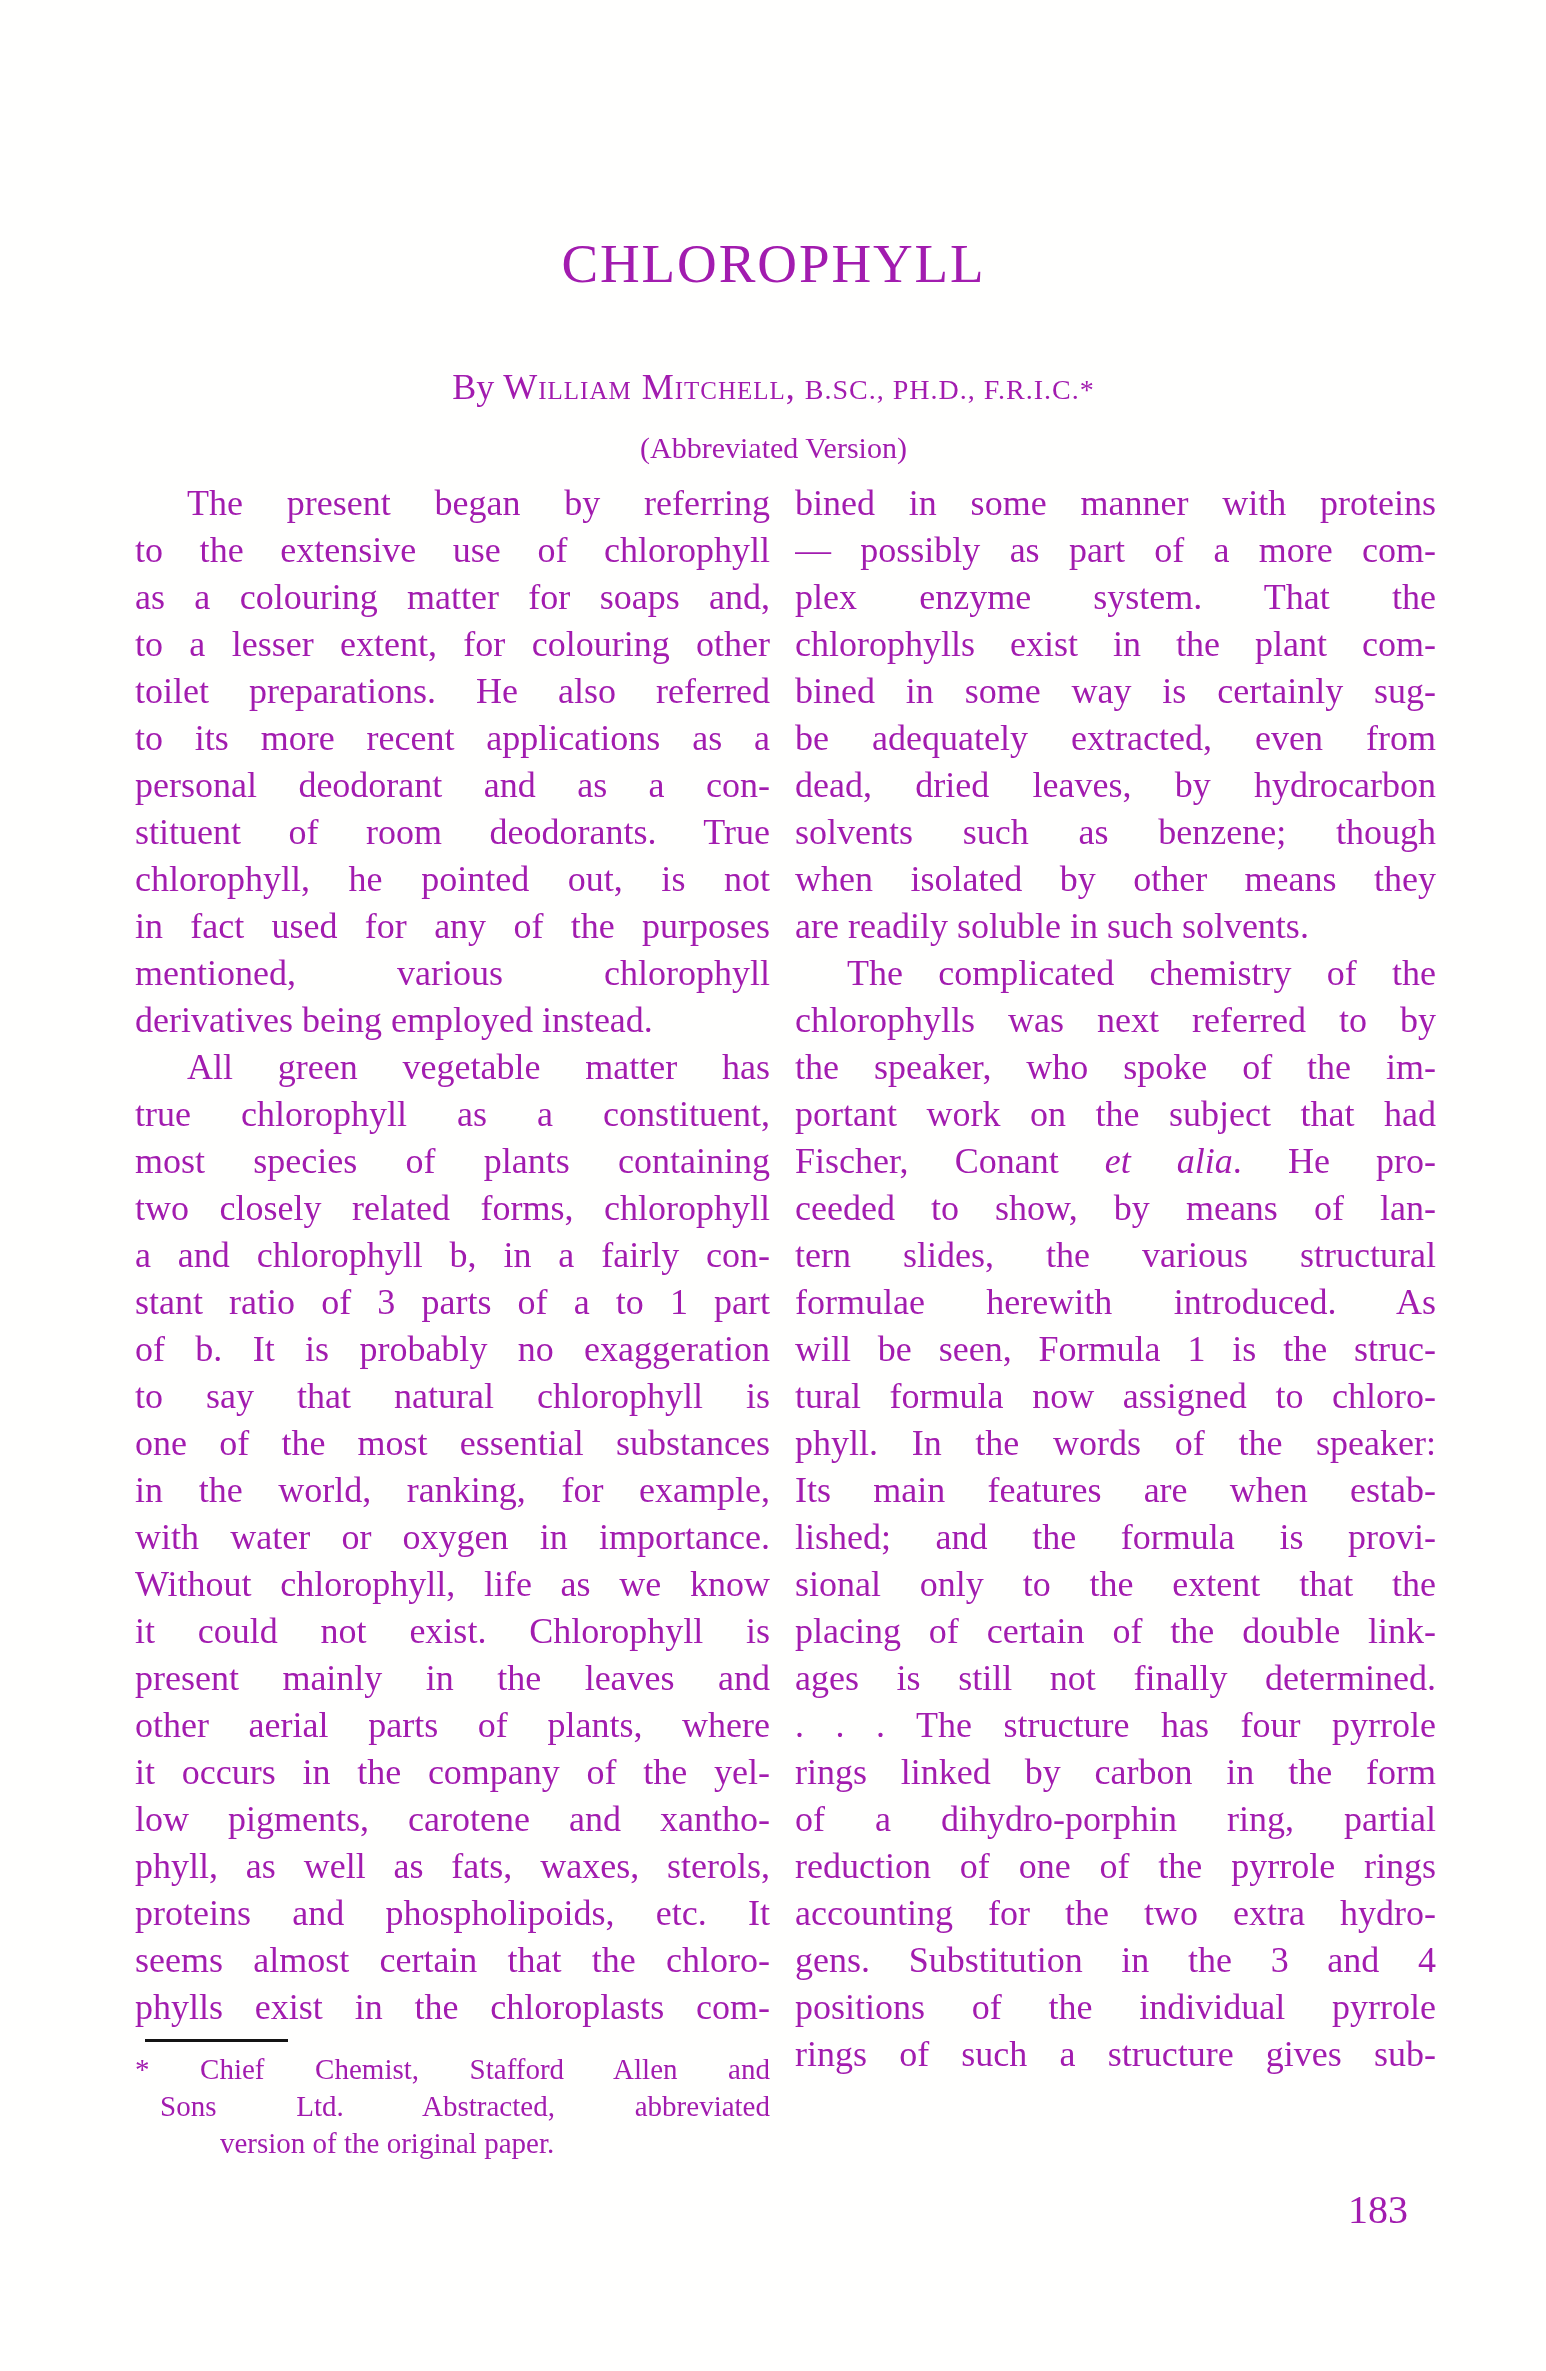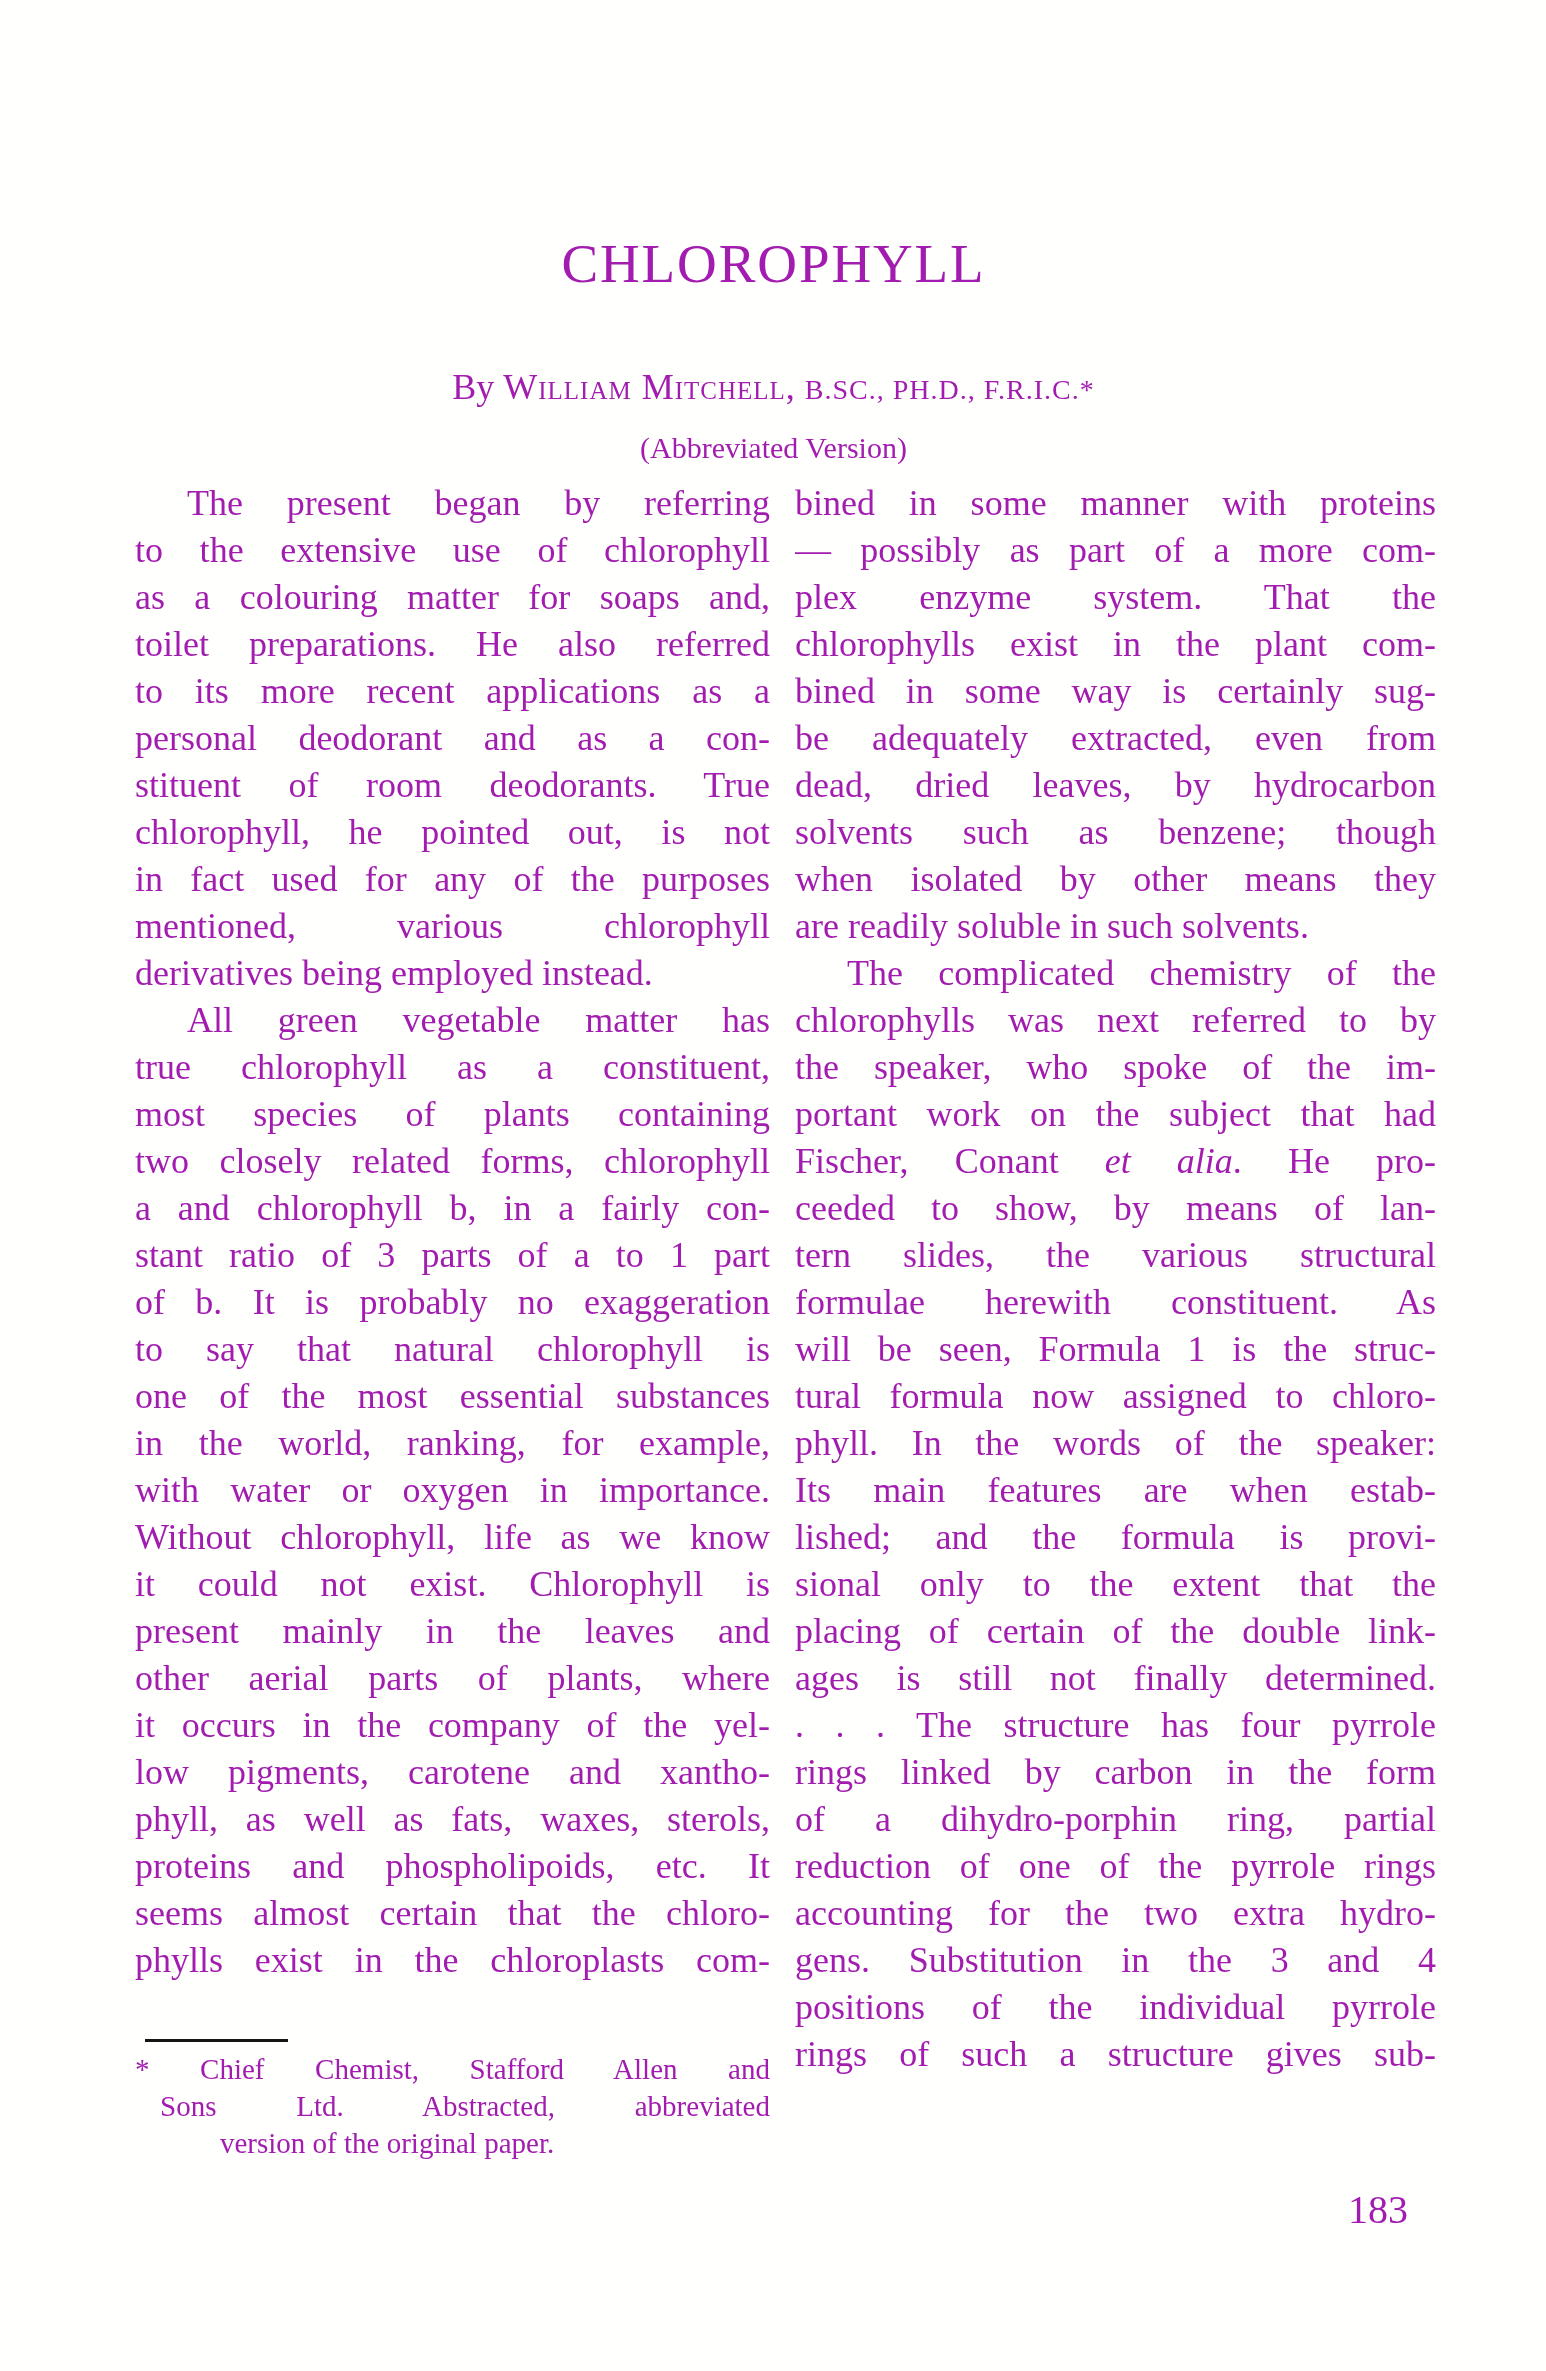--- a/index.html
+++ b/index.html
@@ -88,20 +88,21 @@
     <span class="name">William Mitchell,</span>
     <span class="creds">B.SC., PH.D., F.R.I.C.*</span>
   </div>
 
   <div class="subtitle">(Abbreviated Version)</div>
 
   <div class="col left">
       <div class="line indent">The present began by referring</div>
       <div class="line">to the extensive use of chlorophyll</div>
       <div class="line">as a colouring matter for soaps and,</div>
+      <div class="line">to a lesser extent, for colouring other</div>
       <div class="line">toilet preparations.  He also referred</div>
       <div class="line">to its more recent applications as a</div>
       <div class="line">personal deodorant and as a con-</div>
       <div class="line">stituent of room deodorants.  True</div>
       <div class="line">chlorophyll, he pointed out, is not</div>
       <div class="line">in fact used for any of the purposes</div>
       <div class="line">mentioned, various chlorophyll</div>
       <div class="line end">derivatives being employed instead.</div>
       <div class="line indent">All green vegetable matter has</div>
       <div class="line">true chlorophyll as a constituent,</div>
@@ -137,21 +138,21 @@
       <div class="line">solvents such as benzene; though</div>
       <div class="line">when isolated by other means they</div>
       <div class="line end">are readily soluble in such solvents.</div>
       <div class="line indent">The complicated chemistry of the</div>
       <div class="line">chlorophylls was next referred to by</div>
       <div class="line">the speaker, who spoke of the im-</div>
       <div class="line">portant work on the subject that had</div>
       <div class="line"><span>Fischer, Conant </span><span class="it">et alia</span><span>.  He pro-</span></div>
       <div class="line">ceeded to show, by means of lan-</div>
       <div class="line">tern slides, the various structural</div>
-      <div class="line">formulae herewith constituent.  As</div>
+      <div class="line">formulae herewith introduced.  As</div>
       <div class="line">will be seen, Formula 1 is the struc-</div>
       <div class="line">tural formula now assigned to chloro-</div>
       <div class="line">phyll.  In the words of the speaker:</div>
       <div class="line">Its main features are when estab-</div>
       <div class="line">lished; and the formula is provi-</div>
       <div class="line">sional only to the extent that the</div>
       <div class="line">placing of certain of the double link-</div>
       <div class="line">ages is still not finally determined.</div>
       <div class="line">. . . The structure has four pyrrole</div>
       <div class="line">rings linked by carbon in the form</div>

